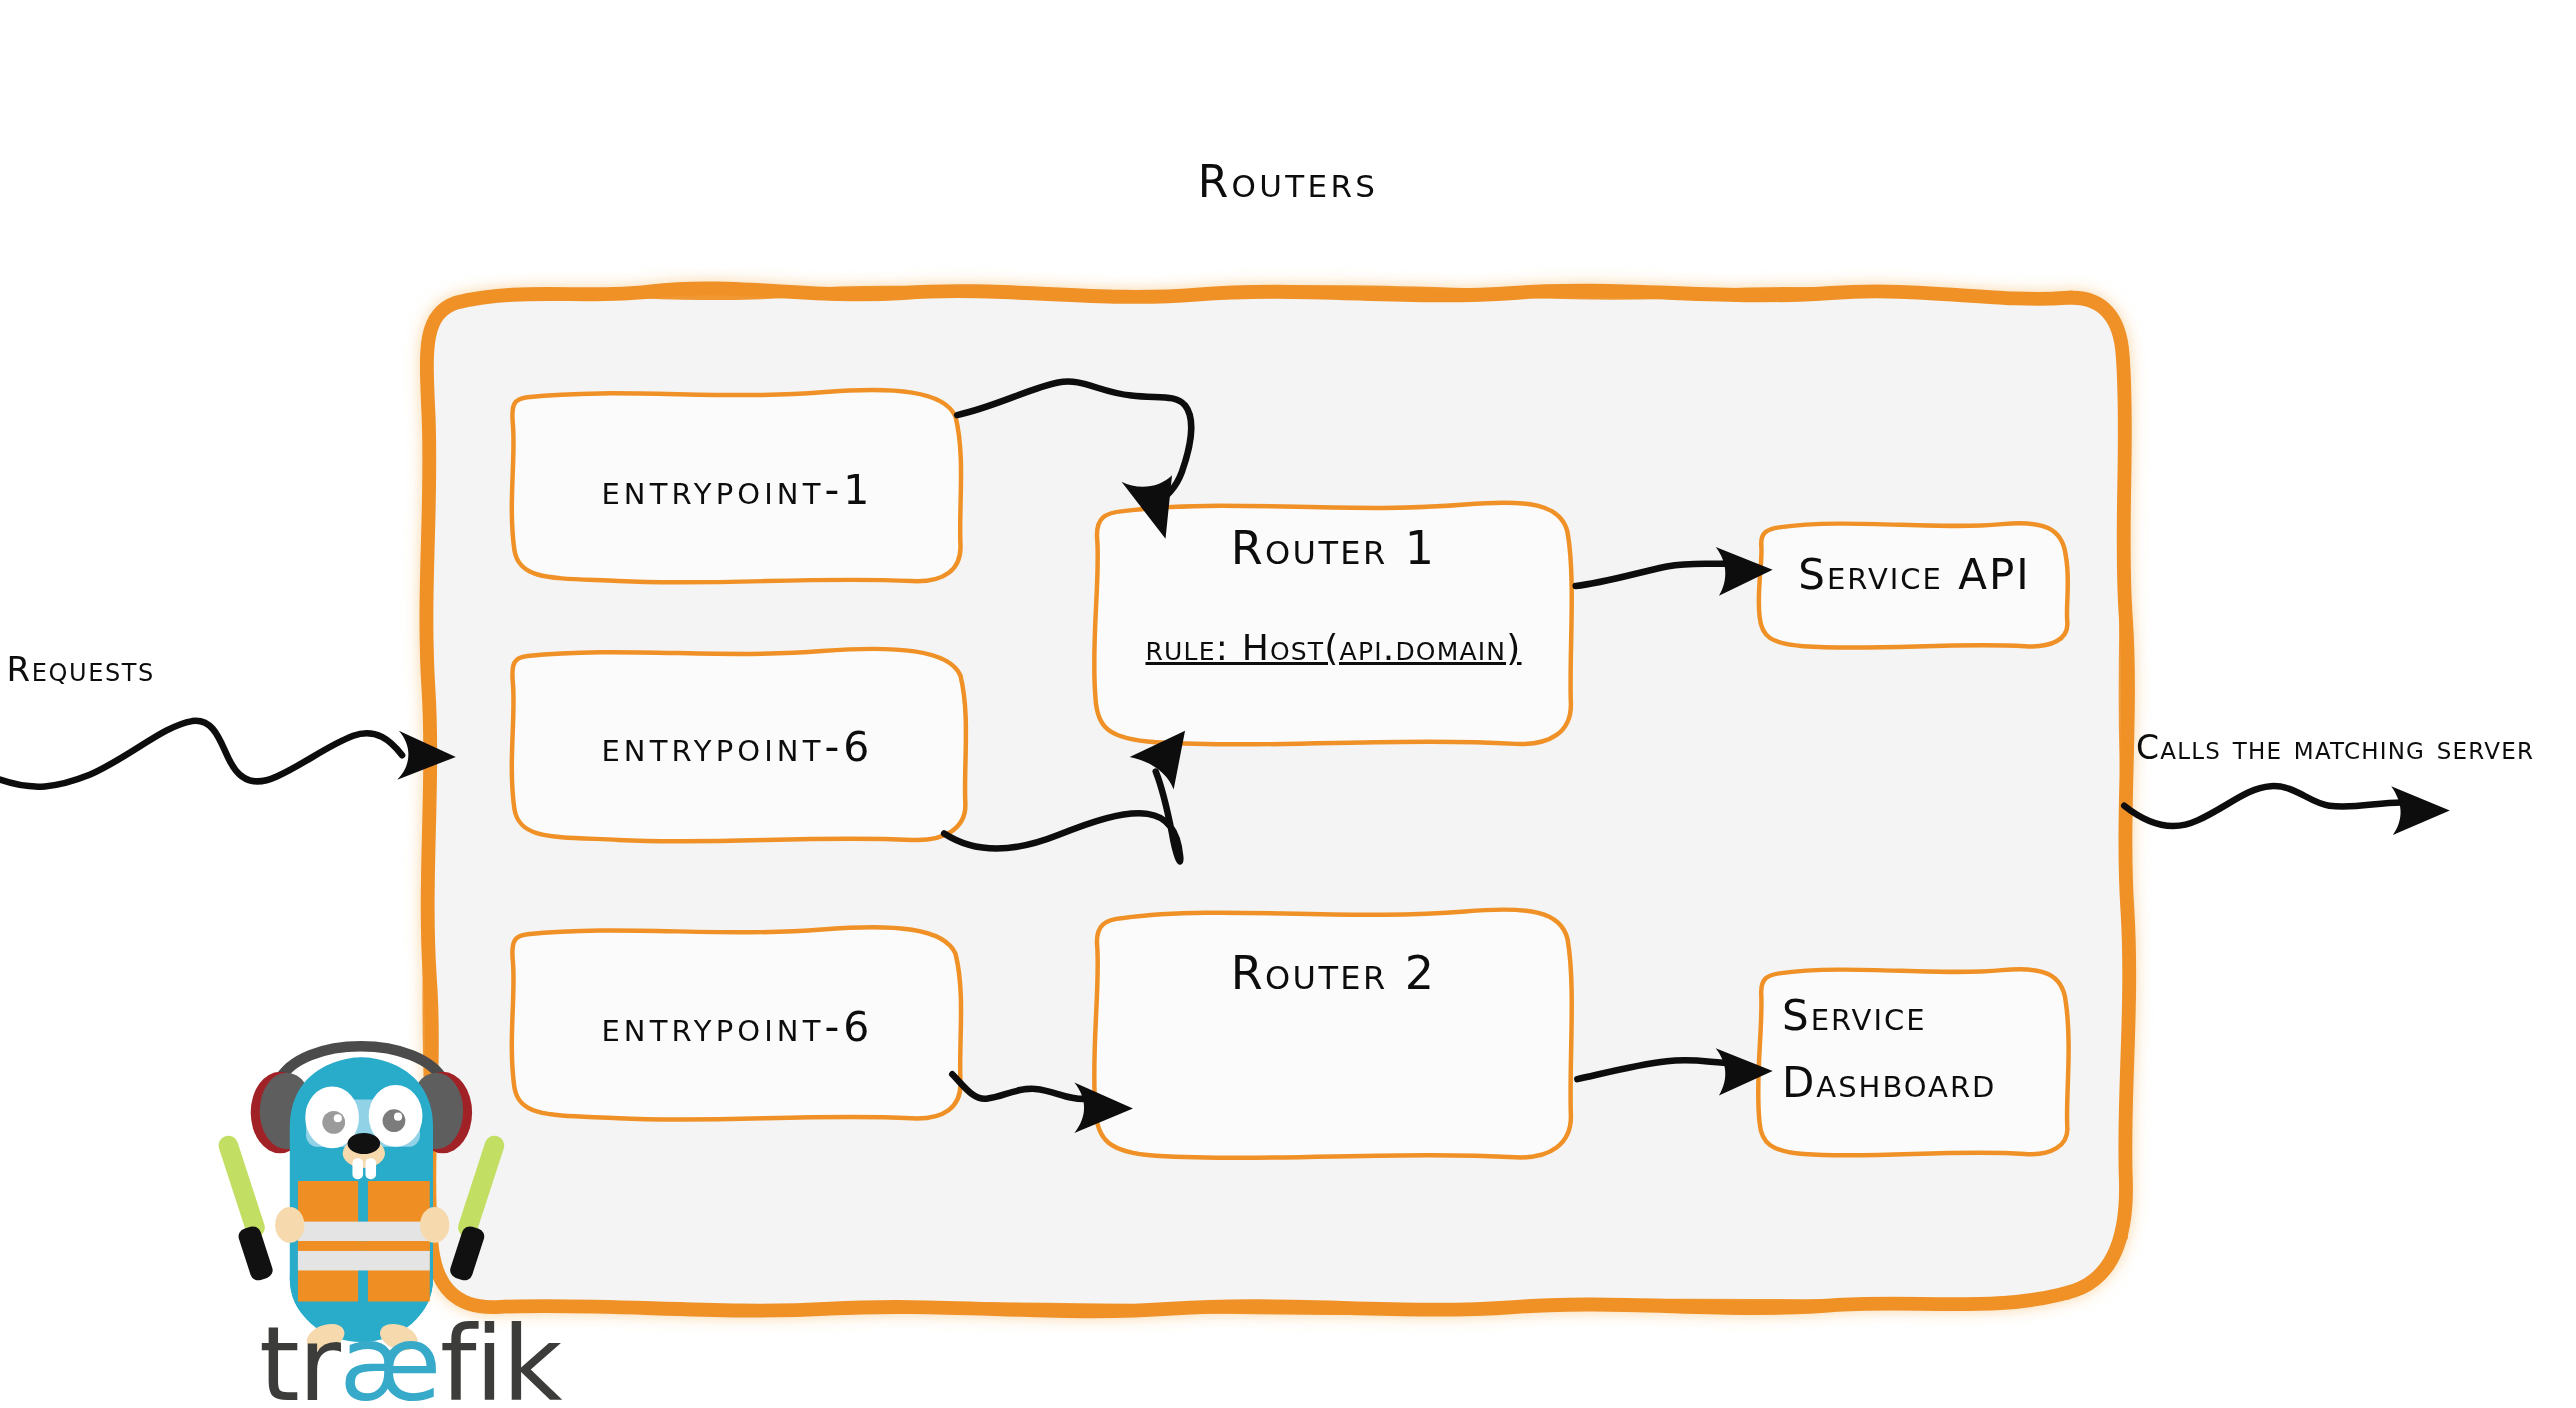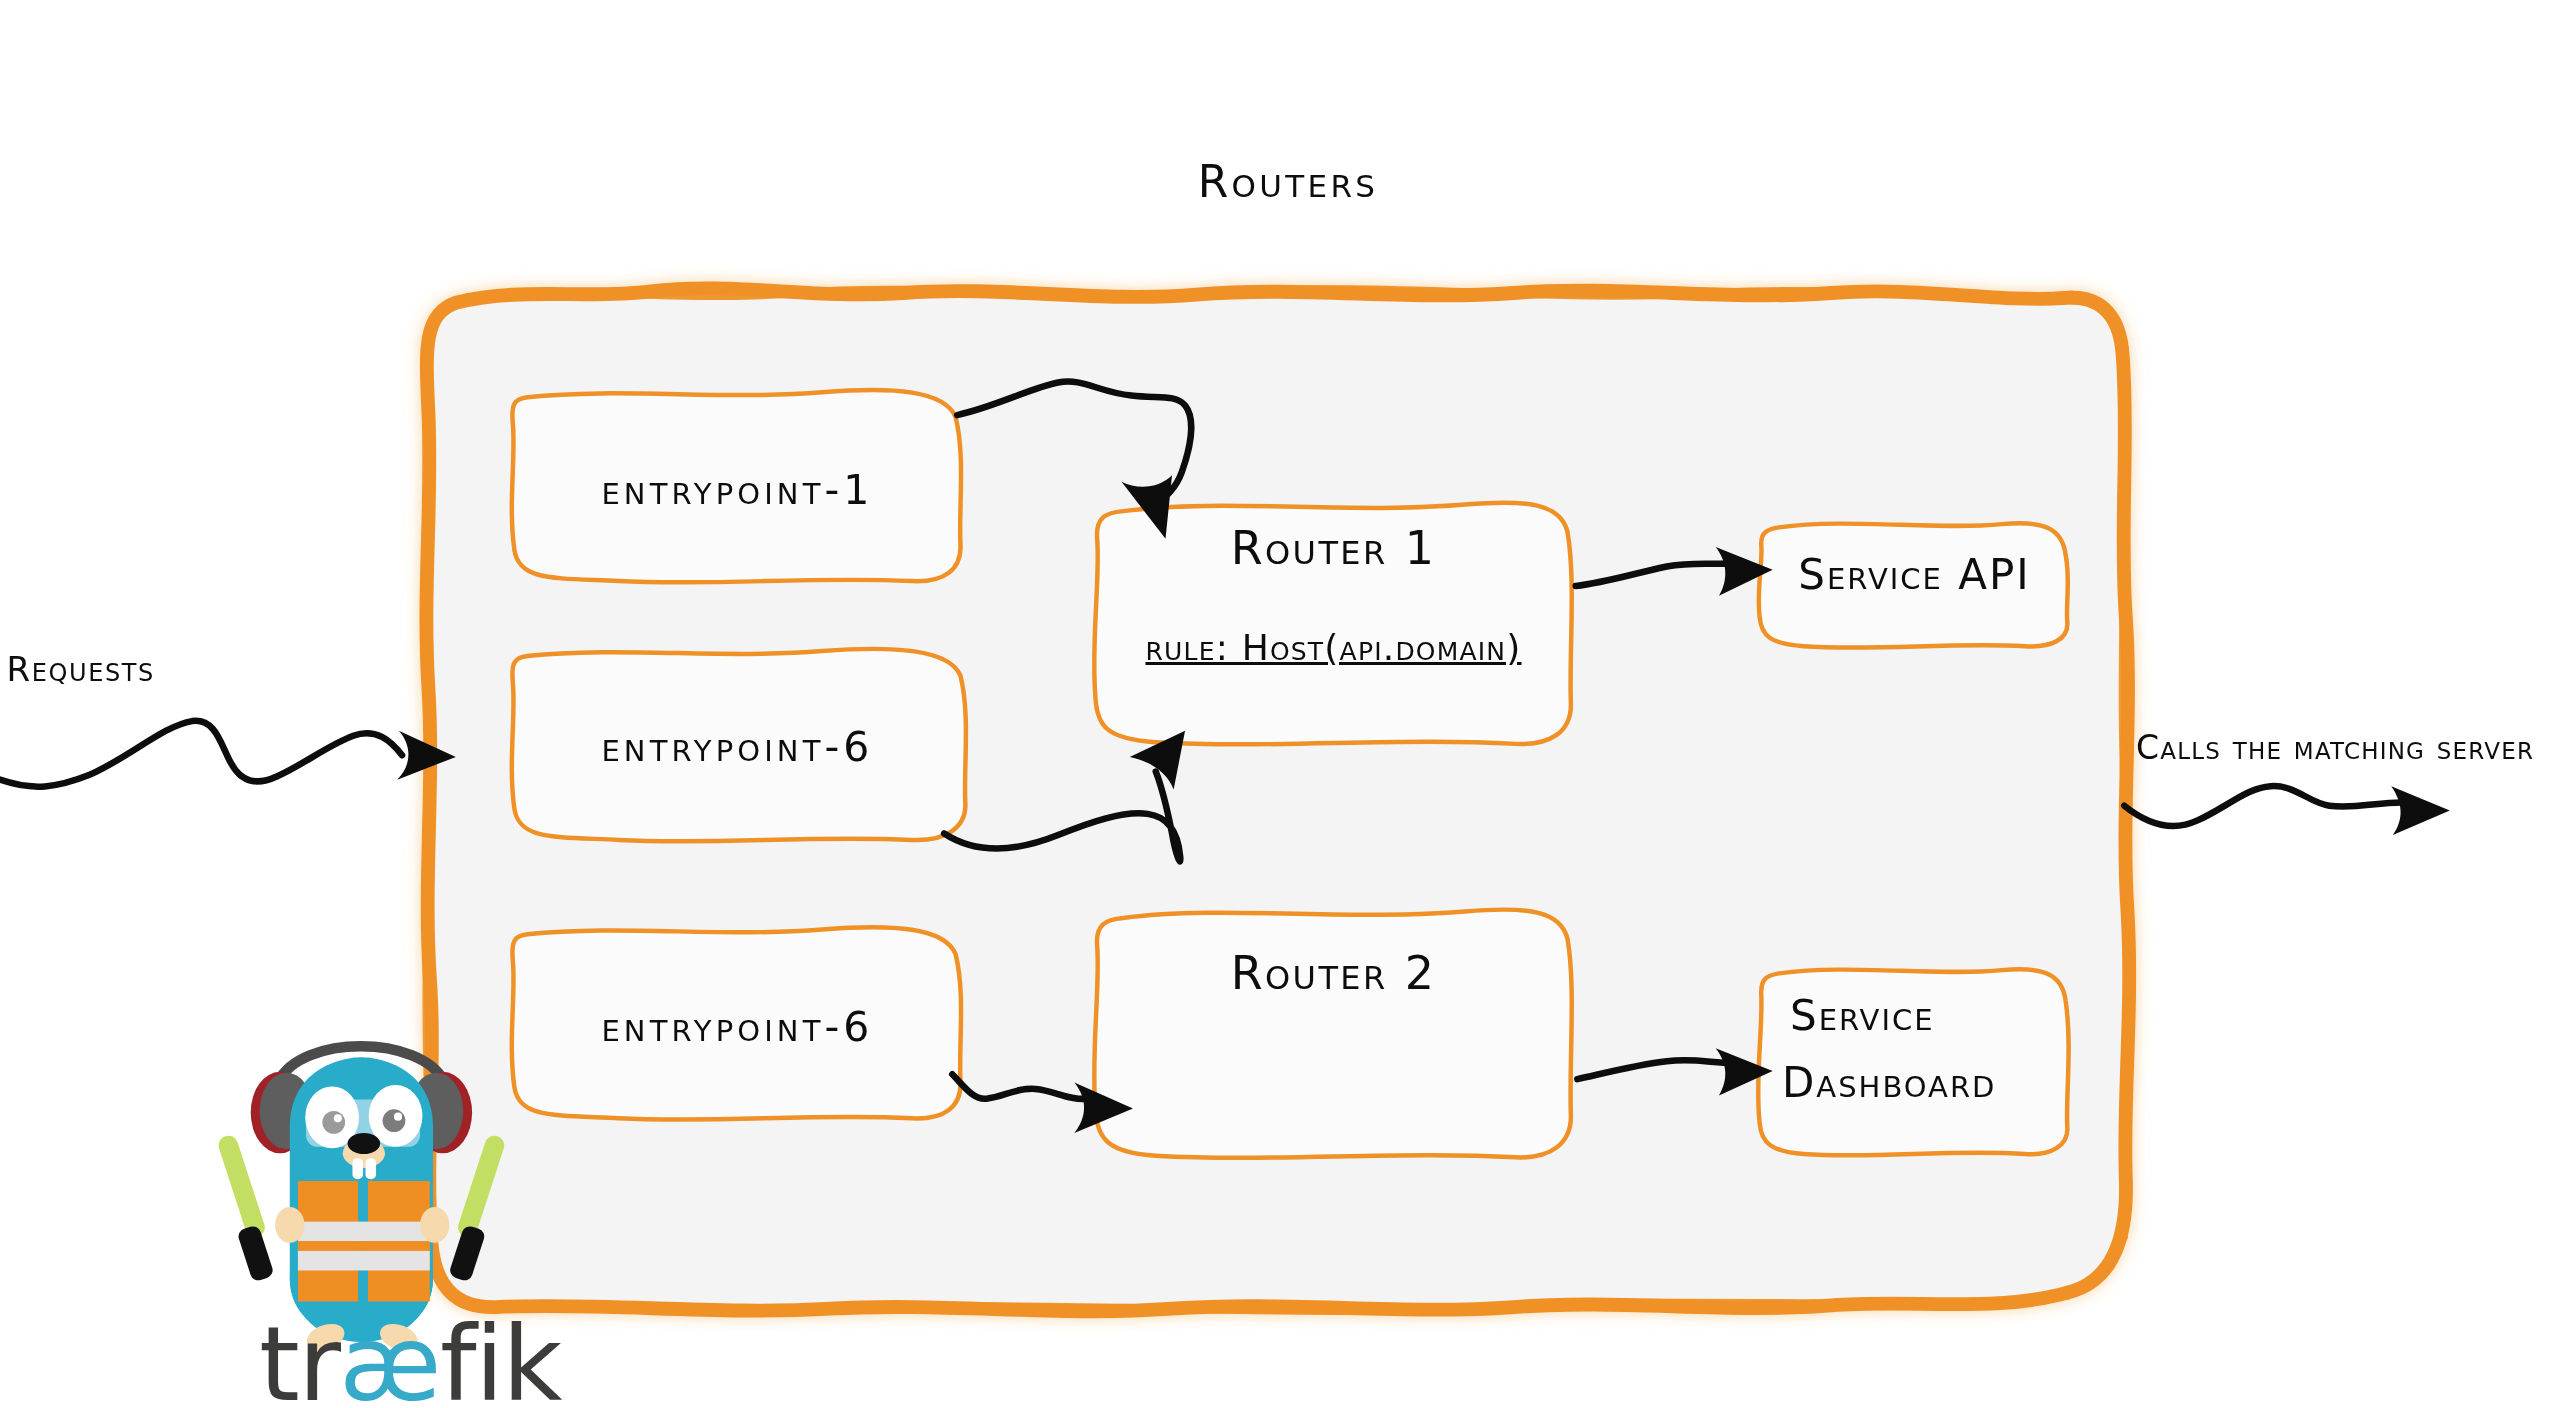--- a/index.html
+++ b/index.html
@@ -243,19 +243,19 @@
   <div class="boxlabel ep-label sc" style="left:513px;top:723px;width:449px;">entrypoint-6</div>
   <div class="boxlabel ep-label sc" style="left:513px;top:1003px;width:449px;">entrypoint-6</div>
 
   <div class="boxlabel rt-title sc" style="left:1096px;top:521px;width:475px;">Router 1</div>
   <div class="boxlabel rt-line sc" style="left:1096px;top:627px;width:475px;">rule: Host(api.domain)</div>
 
   <div class="boxlabel rt-title sc" style="left:1096px;top:946px;width:475px;">Router 2</div>
 
   <div class="boxlabel svc-label sc" style="left:1760px;top:550px;width:309px;">Service API</div>
 
-  <div class="boxlabel svc-label sc" style="left:1782px;top:991px;width:285px;text-align:left;margin-left:8px;">Service</div>
+  <div class="boxlabel svc-label sc" style="left:1782px;top:991px;width:285px;text-align:left;">Service</div>
   <div class="boxlabel svc-label sc" style="left:1782px;top:1058px;width:285px;text-align:left;">Dashboard</div>
 
   <div id="wordmark"><span>tr</span><span class="ae">æ</span><span>fik</span></div>
 
 </div>
 
 
 </body></html>

